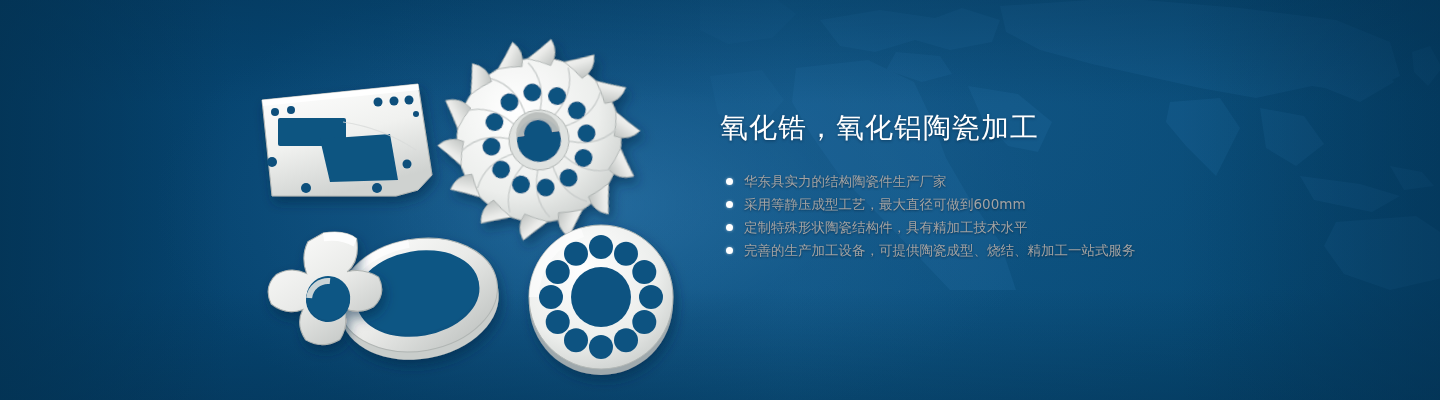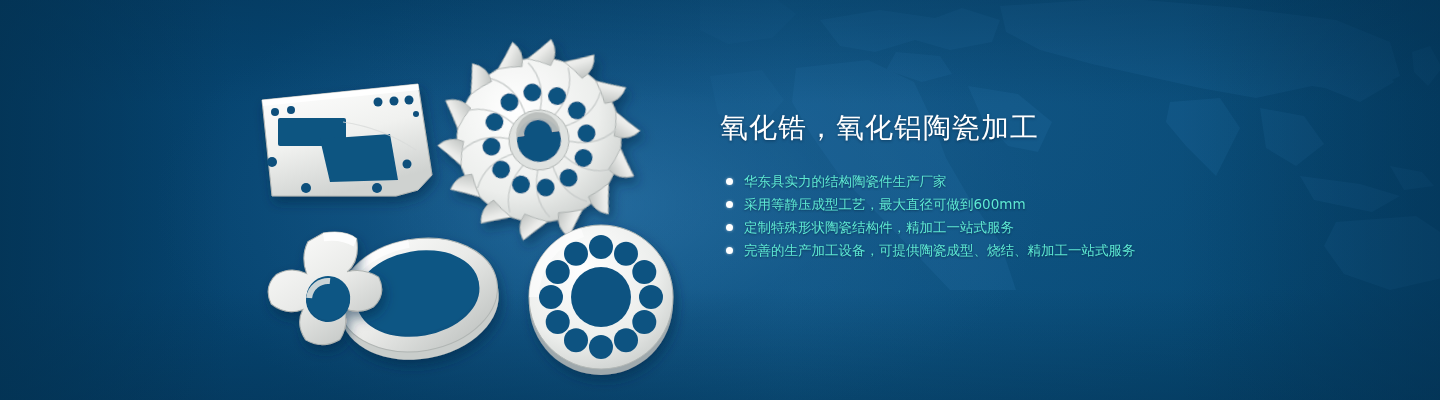--- a/index.html
+++ b/index.html
@@ -50,21 +50,21 @@
     line-height:40px;
     letter-spacing:1px;
     margin:0 0 22px 0;
     font-weight:400;
     text-shadow:0 1px 3px rgba(0,20,40,.45);
     white-space:nowrap;
   }
   .bullets{list-style:none;margin:0;padding:0;}
   .bullets li{
     display:flex;align-items:center;
-    color:#5eead4;
+    color:#a3a3a3;
     font-size:13.5px;
     line-height:23px;
     margin:0 0 0 6px;
     white-space:nowrap;
     text-shadow:0 1px 2px rgba(0,18,36,.5);
   }
   .dot{
     width:7px;height:7px;border-radius:50%;
     background:#ffffff;flex:0 0 auto;margin-right:11px;
     box-shadow:0 0 3px rgba(255,255,255,.5);
@@ -270,21 +270,21 @@
       <li>
         <span class="dot"></span>
         <span>华东具实力的结构陶瓷件生产厂家</span>
       </li>
       <li>
         <span class="dot"></span>
         <span>采用等静压成型工艺，最大直径可做到600mm</span>
       </li>
       <li>
         <span class="dot"></span>
-        <span>定制特殊形状陶瓷结构件，精加工一站式服务</span>
+        <span>定制特殊形状陶瓷结构件，具有精加工技术水平</span>
       </li>
       <li>
         <span class="dot"></span>
         <span>完善的生产加工设备，可提供陶瓷成型、烧结、精加工一站式服务</span>
       </li>
     </ul>
   </div>
 
 </div>
 

